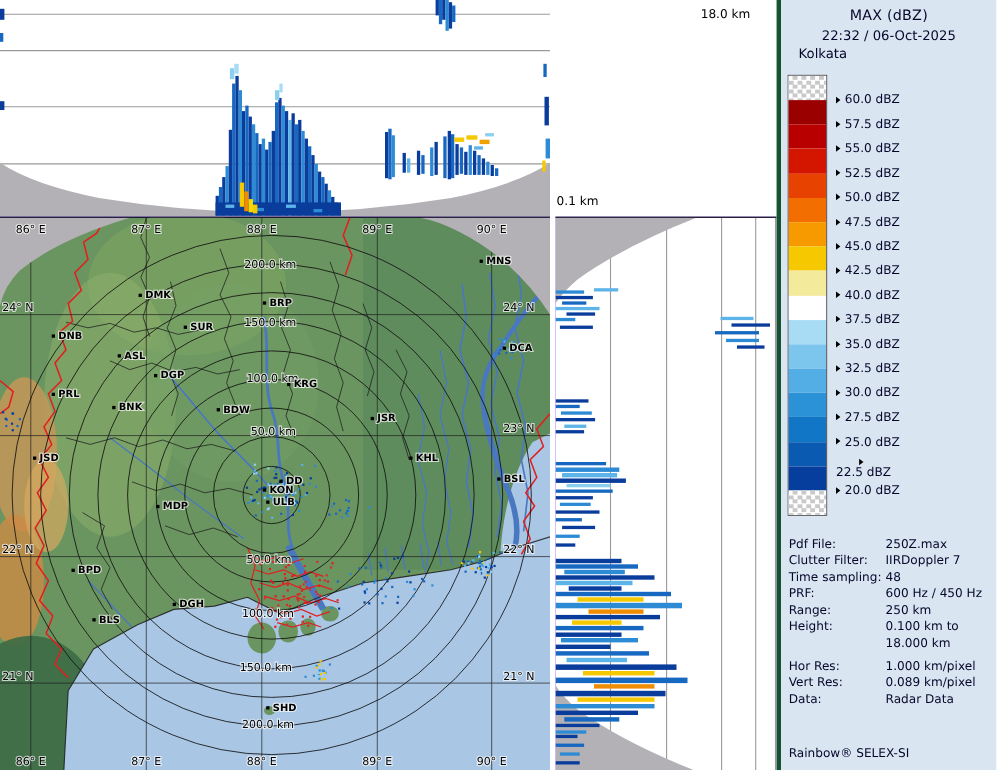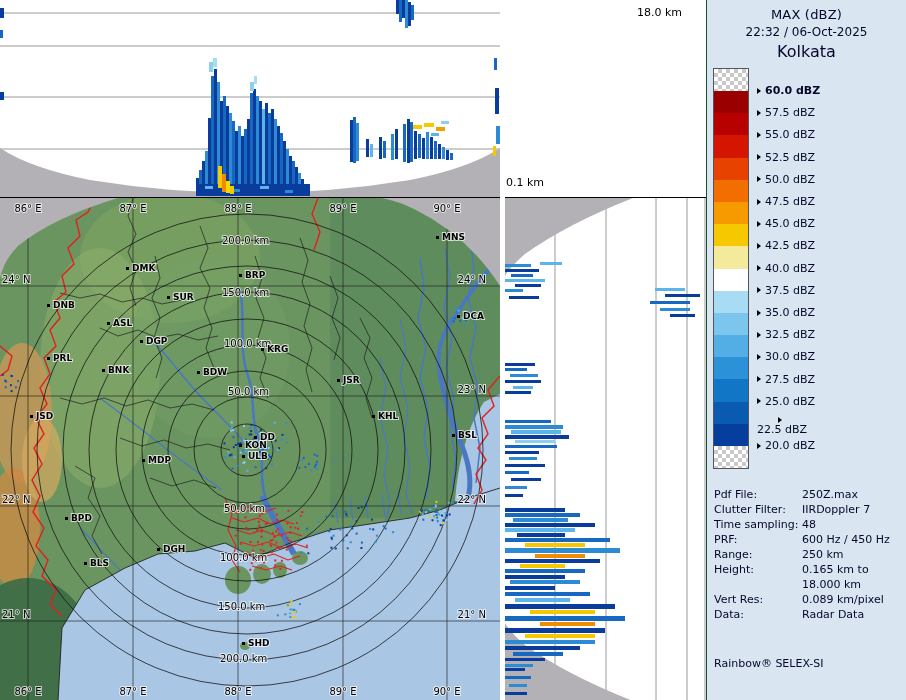--- a/index.html
+++ b/index.html
@@ -4,24 +4,24 @@
 <style>
   html,body{margin:0;padding:0;background:#fff;}
   .screen{position:relative;width:906px;height:700px;background:#ffffff;overflow:hidden;
           font-family:"DejaVu Sans","Liberation Sans",sans-serif;color:#000;}
   .panel{position:absolute;background:#8b5cf6;box-sizing:border-box;}
   #top-panel{left:0;top:0;width:500px;height:197px;border-right:1px solid #b0b0b0;}
   #map-panel{left:0;top:197px;width:500px;height:503px;border-top:1px solid #000;}
   #side-panel{left:505px;top:197px;width:201px;height:503px;border-top:1px solid #000;}
   svg{display:block;}
   #legend{position:absolute;left:706px;top:0;width:200px;height:700px;background:#d9e6f2;
-          border-left:1px solid #14532d;box-sizing:border-box;color:#06062a;}
+          border-left:4px solid #14532d;box-sizing:border-box;color:#06062a;}
   .lg-title{text-align:center;font-size:13px;margin-top:7px;letter-spacing:.2px;}
   .lg-time{text-align:center;font-size:12px;margin-top:3px;}
-  .lg-station{text-align:center;font-size:16px;margin-top:3px;}
+  .lg-station{font-size:12px;margin-top:3px;padding-left:16px;}
   .colorbar-wrap{position:absolute;left:6px;top:68px;width:192px;}
   #colorbar{width:34px;border:1px solid #55555c;background:#fff;}
   .band{width:34px;height:22.2px;}
   .checker{width:34px;height:22px;background-color:#fff;
            background-image:repeating-conic-gradient(#c9c9c9 0 25%,#ffffff 0 50%);
            background-size:8px 8px;}
   .scale-label{position:absolute;left:44px;font-size:11px;white-space:nowrap;display:flex;align-items:center;}
   .tick-arrow{width:0;height:0;border-left:4px solid #000;border-top:3px solid transparent;
               border-bottom:3px solid transparent;margin-right:4px;display:inline-block;}
   #info-rows{position:absolute;left:7px;top:487px;width:190px;font-size:11px;}
@@ -738,21 +738,21 @@
           <div class="band" style="background: rgb(168, 220, 244);"></div>
           <div class="band" style="background: rgb(124, 198, 238);"></div>
           <div class="band" style="background: rgb(84, 174, 230);"></div>
           <div class="band" style="background: rgb(44, 146, 216);"></div>
           <div class="band" style="background: rgb(18, 118, 198);"></div>
           <div class="band" style="background: rgb(10, 90, 178);"></div>
           <div class="band" style="background: rgb(6, 62, 158);"></div>
           <div class="checker"></div>
         </div>
       <div id="scale-labels">
-          <div class="scale-label" style="top: 16px; font-weight: bold;">
+          <div class="scale-label" style="top: 16px;">
             <span class="tick-arrow"></span>
             <span>60.0 dBZ</span>
           </div>
           <div class="scale-label" style="top: 38.2px;">
             <span class="tick-arrow"></span>
             <span>57.5 dBZ</span>
           </div>
           <div class="scale-label" style="top: 60.4px;">
             <span class="tick-arrow"></span>
             <span>55.0 dBZ</span>
@@ -831,25 +831,29 @@
         <div class="info-row">
           <span class="info-label">PRF:</span>
           <span class="info-value">600 Hz / 450 Hz</span>
         </div>
         <div class="info-row">
           <span class="info-label">Range:</span>
           <span class="info-value">250 km</span>
         </div>
         <div class="info-row">
           <span class="info-label">Height:</span>
-          <span class="info-value">0.165 km to</span>
+          <span class="info-value">0.100 km to</span>
         </div>
         <div class="info-row">
           <span class="info-label"></span>
           <span class="info-value">18.000 km</span>
+        </div>
+        <div class="info-row gap">
+          <span class="info-label">Hor Res:</span>
+          <span class="info-value">1.000 km/pixel</span>
         </div>
         <div class="info-row">
           <span class="info-label">Vert Res:</span>
           <span class="info-value">0.089 km/pixel</span>
         </div>
         <div class="info-row">
           <span class="info-label">Data:</span>
           <span class="info-value">Radar Data</span>
         </div>
         <div class="info-row gap">

